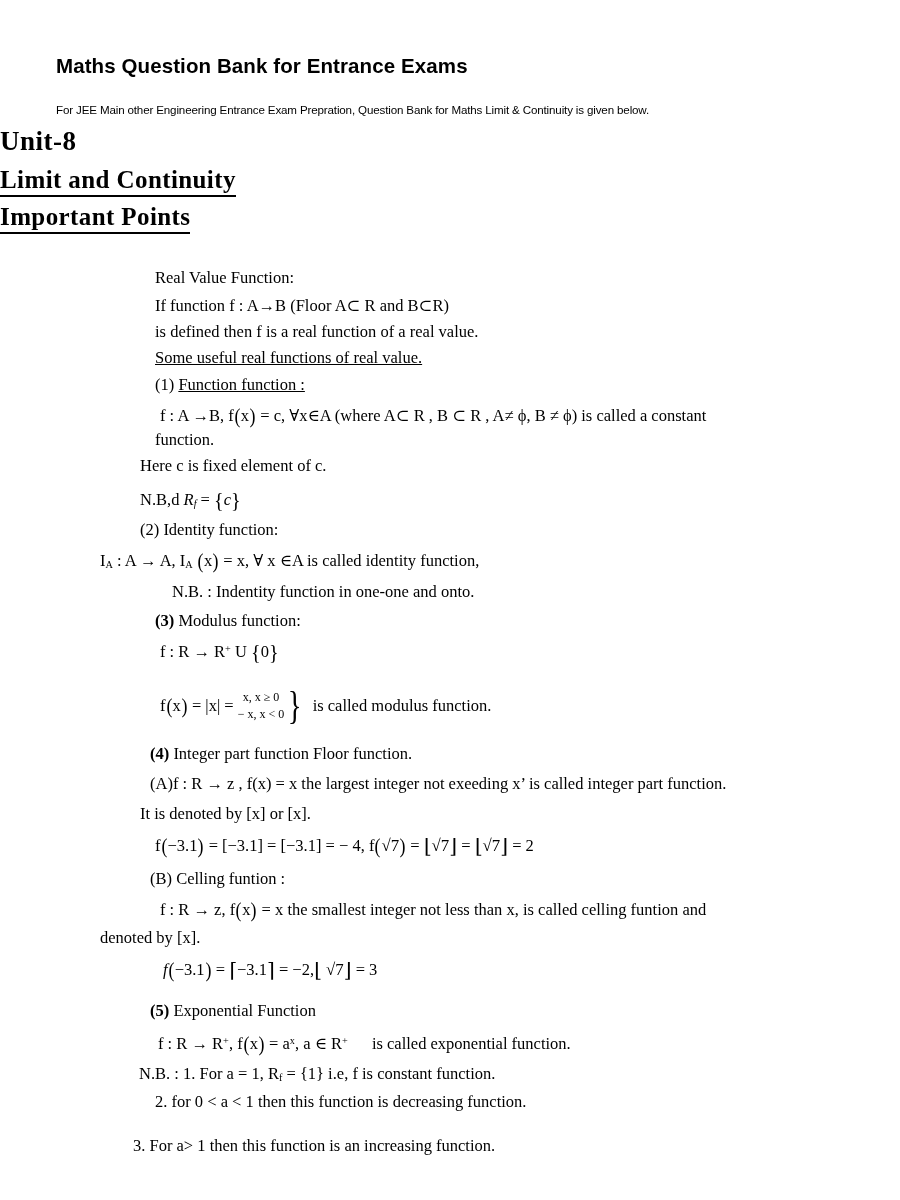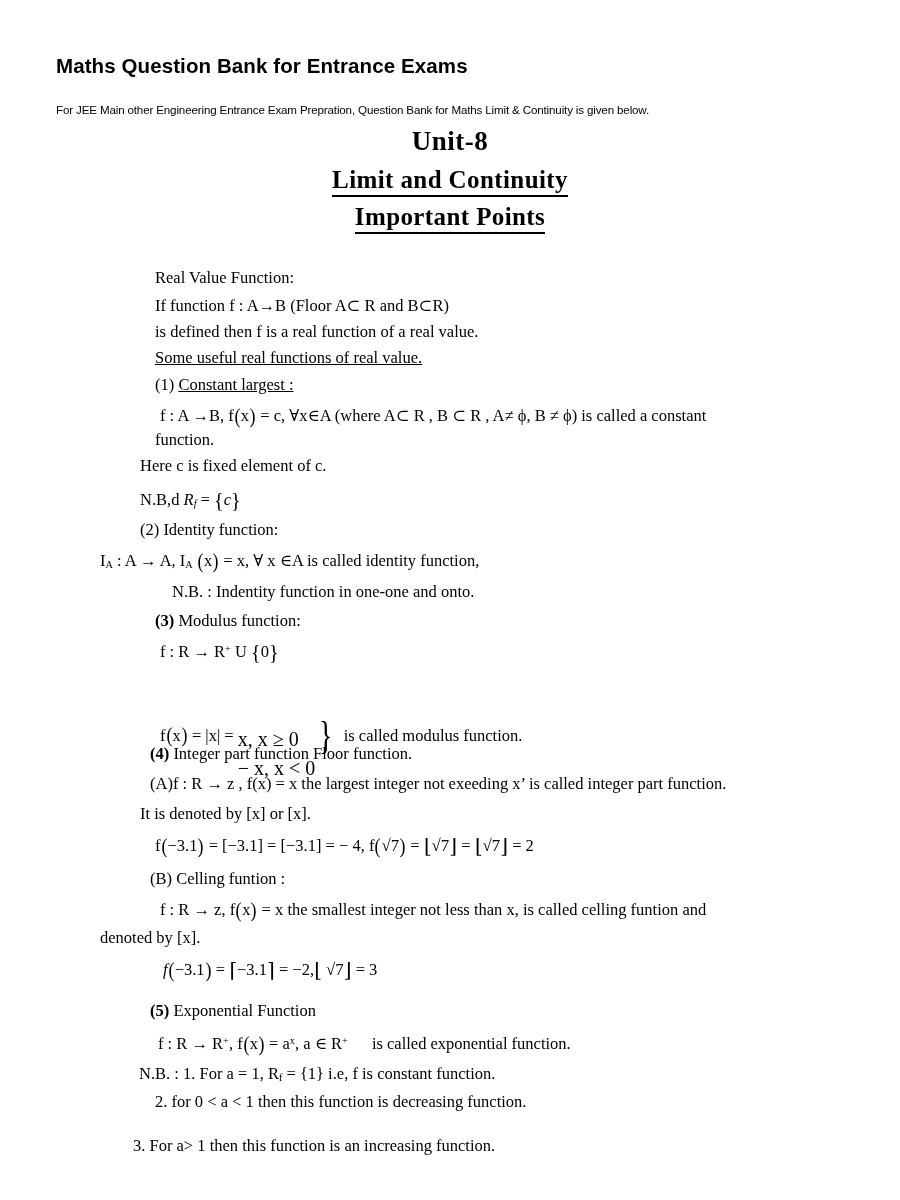--- a/index.html
+++ b/index.html
@@ -43,21 +43,20 @@
     font-size: 11.6px;
     letter-spacing: -0.15px;
     white-space: nowrap;
   }
 
   
   .heading {
     position: absolute;
     left: 0;
     width: 900px;
-    text-align: center;
     font-weight: bold;
     font-family: "Liberation Serif", "DejaVu Serif", serif;
   }
   .heading .u {
     display: inline-block;
     border-bottom: 2px solid #000;
     padding-bottom: 1px;
   }
   .h-unit    { top: 126px; font-size: 27px; letter-spacing: 0.5px; }
   .h-limit   { top: 166px; font-size: 25px; letter-spacing: 0.4px; }
@@ -80,24 +79,23 @@
   
   .piece {
     display: inline-block;
     vertical-align: middle;
     position: relative;
     top: -1px;
   }
   .piece .rows {
     display: inline-block;
     vertical-align: middle;
-    text-align: left;
-    font-size: 20px;
+    text-align: center;
+    font-size: 12px;
     line-height: 1.45;
-    margin-top: 36px;
   }
   .piece .brace {
     display: inline-block;
     vertical-align: middle;
     font-size: 40px;
     line-height: 0.62;
     font-family: "Liberation Serif", "DejaVu Serif", serif;
     transform: scaleX(0.72);
     margin-left: 1px;
   }
@@ -145,21 +143,21 @@
   <div class="ln" style="left:155px; top:324px;">
     <span>is defined then f is a real function of a real value.</span>
   </div>
 
   <div class="ln" style="left:155px; top:350px;">
     <span class="ul-seg">Some useful real functions of real value.</span>
   </div>
 
   <div class="ln" style="left:155px; top:377px;">
     <span>(1)</span>
-    <span class="ul-seg">Constant largest :</span>
+    <span class="ul-seg">Function function :</span>
   </div>
 
   <div class="ln" style="left:160px; top:408px;">
     <span>f : A</span>
     <span>→</span><span>B, f</span><span class="bigparen">(</span><span>x</span><span class="bigparen">)</span>
     <span>= c, ∀x∈A (where A⊂ R , B ⊂ R , A≠ ϕ, B ≠ ϕ) is called a constant</span>
   </div>
 
   <div class="ln" style="left:155px; top:432px;">
     <span>function.</span>

